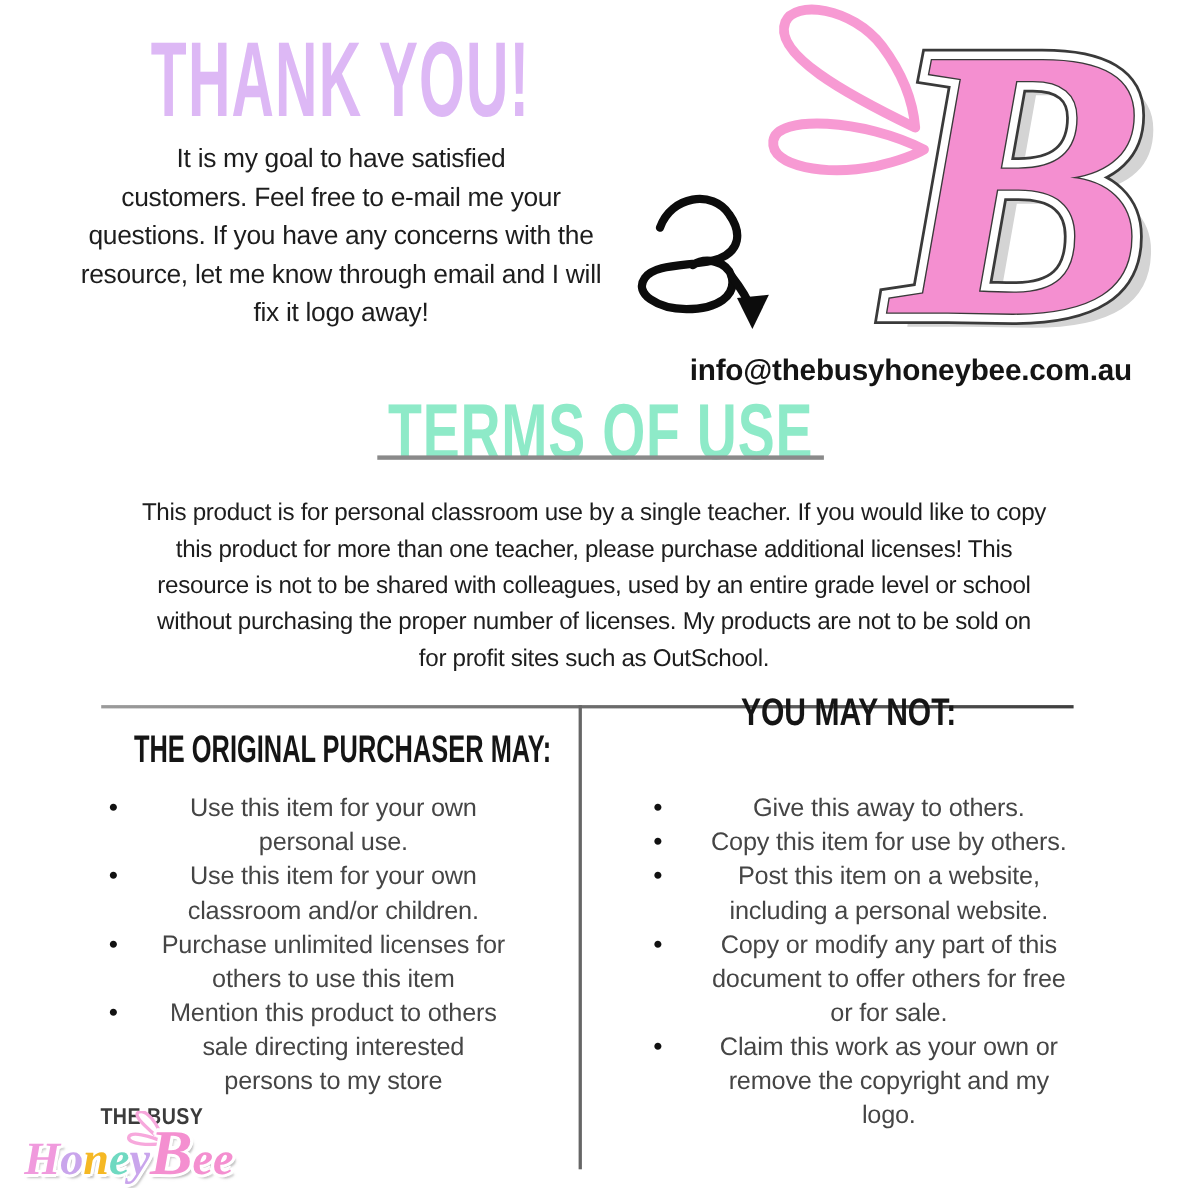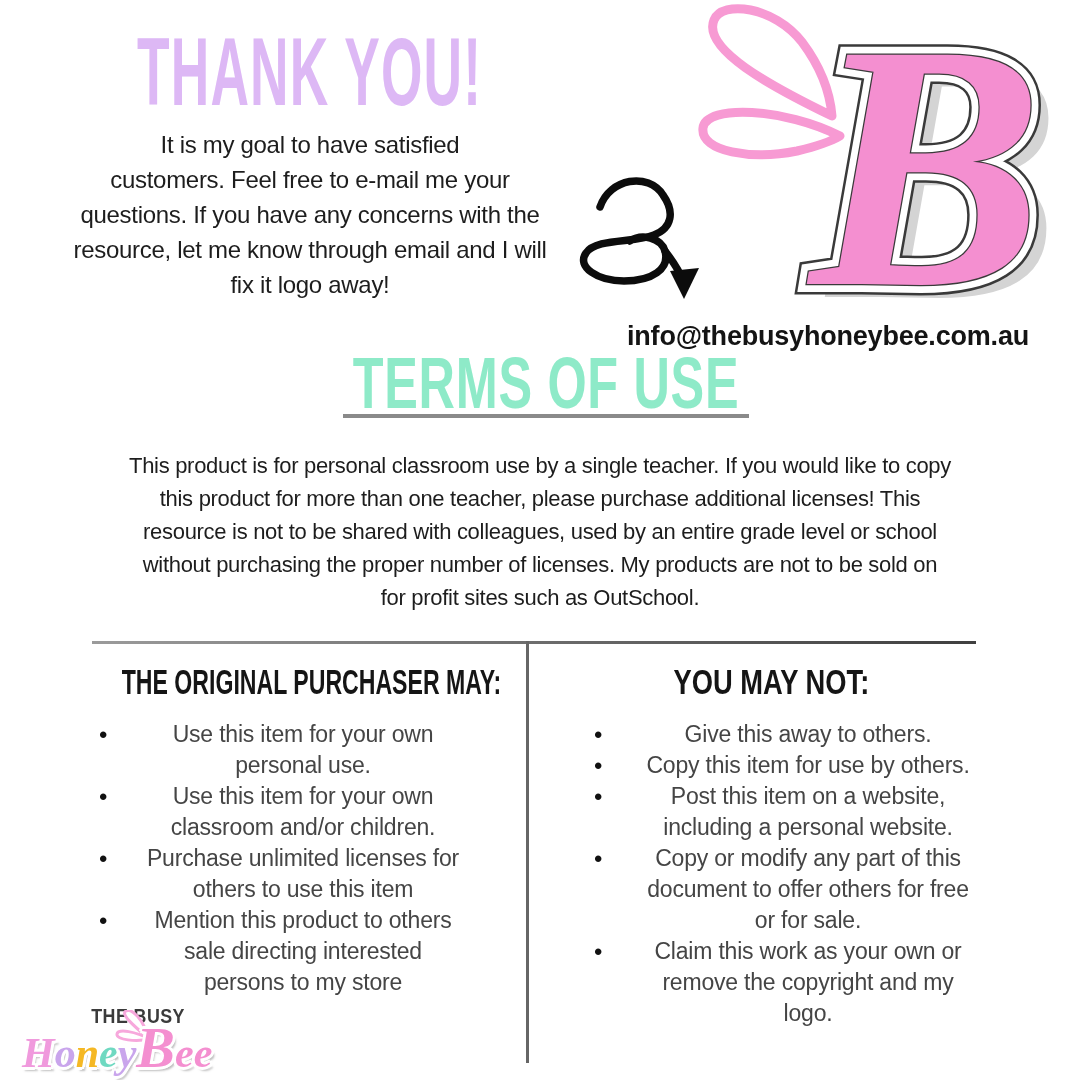--- a/index.html
+++ b/index.html
@@ -21,37 +21,37 @@
     transform:scaleX(0.55); letter-spacing:2px; }
   .intro-msg { left:15px; top:127px; width:590px; font-size:24px;
     line-height:35px; letter-spacing:-0.3px; color:#1d1d1d; }
 
   
   .email { left:608px; top:307px; width:440px; font-size:27px; font-weight:700;
     letter-spacing:-0.2px; color:#141414; white-space:nowrap; text-align:center;margin-top:14px; }
 
   
   .terms-title-wrap { left:343px; top:352px; width:406px; height:62px;
-    display:flex; align-items:center; justify-content:center; }
+    display:flex; align-items:flex-start; justify-content:center; }
   .terms-title { font-size:72px; font-weight:700; color:#8EEAC8;
     transform:scaleX(0.70); letter-spacing:1px; }
   .terms-underline { left:343px; top:414px; width:406px; height:4px; background:#8a8a8a; }
 
   .terms-body { left:40px; top:449px; width:1000px; font-size:22px;
     line-height:33px; letter-spacing:-0.3px; color:#1d1d1d; }
 
   
   .rule-h { left:92px; top:641px; width:884px; height:3px;
     background:linear-gradient(90deg,#9b9b9b,#3f3f3f); }
   .rule-v { left:526px; top:641px; width:3px; height:422px; background:#666; }
 
   
   .col-head-left { left:95px; top:662px; width:432px; height:40px;
     display:flex; align-items:center; justify-content:center; }
-  .col-head-right { left:527px; top:662px; width:488px; height:40px;
+  .col-head-right { left:527px; top:628px; width:488px; height:40px;
     display:flex; align-items:center; justify-content:center; }
   .col-head-text { font-size:35px; font-weight:700; color:#151515; }
   .scale-66 { transform:scaleX(0.66); }
   .scale-78 { transform:scaleX(0.78); }
 
   ul.bullets { list-style:none; }
   .bullets { font-size:23px; line-height:31px; letter-spacing:-0.2px; color:#454545; }
   .bullets-left  { left:90px;  top:719px; width:400px; }
   .bullets-right { left:585px; top:719px; width:420px; }
   .bullet-item { display:flex; align-items:flex-start; }

